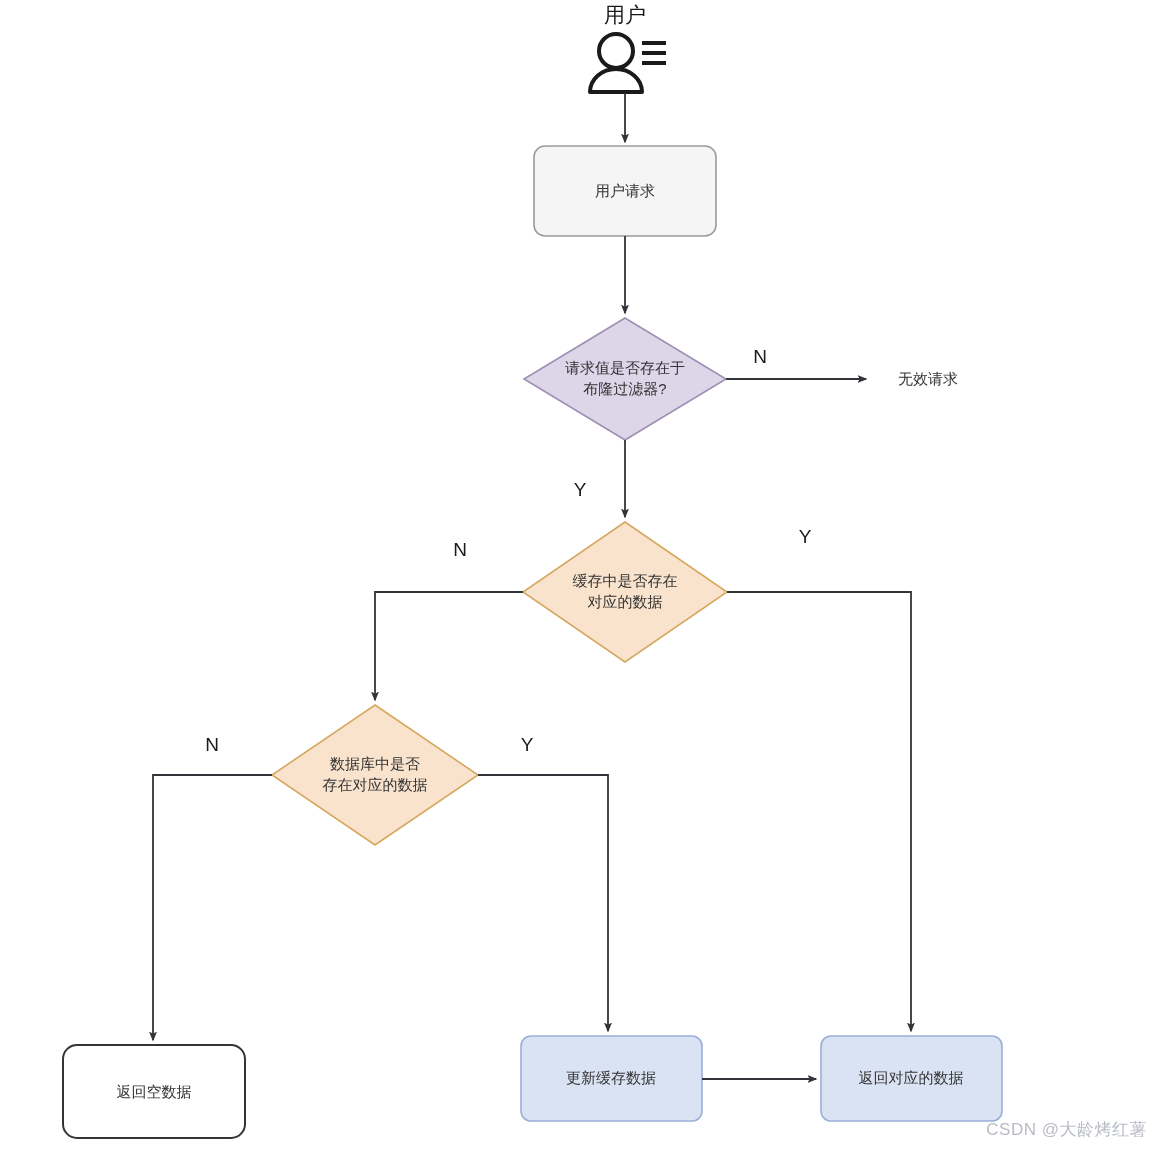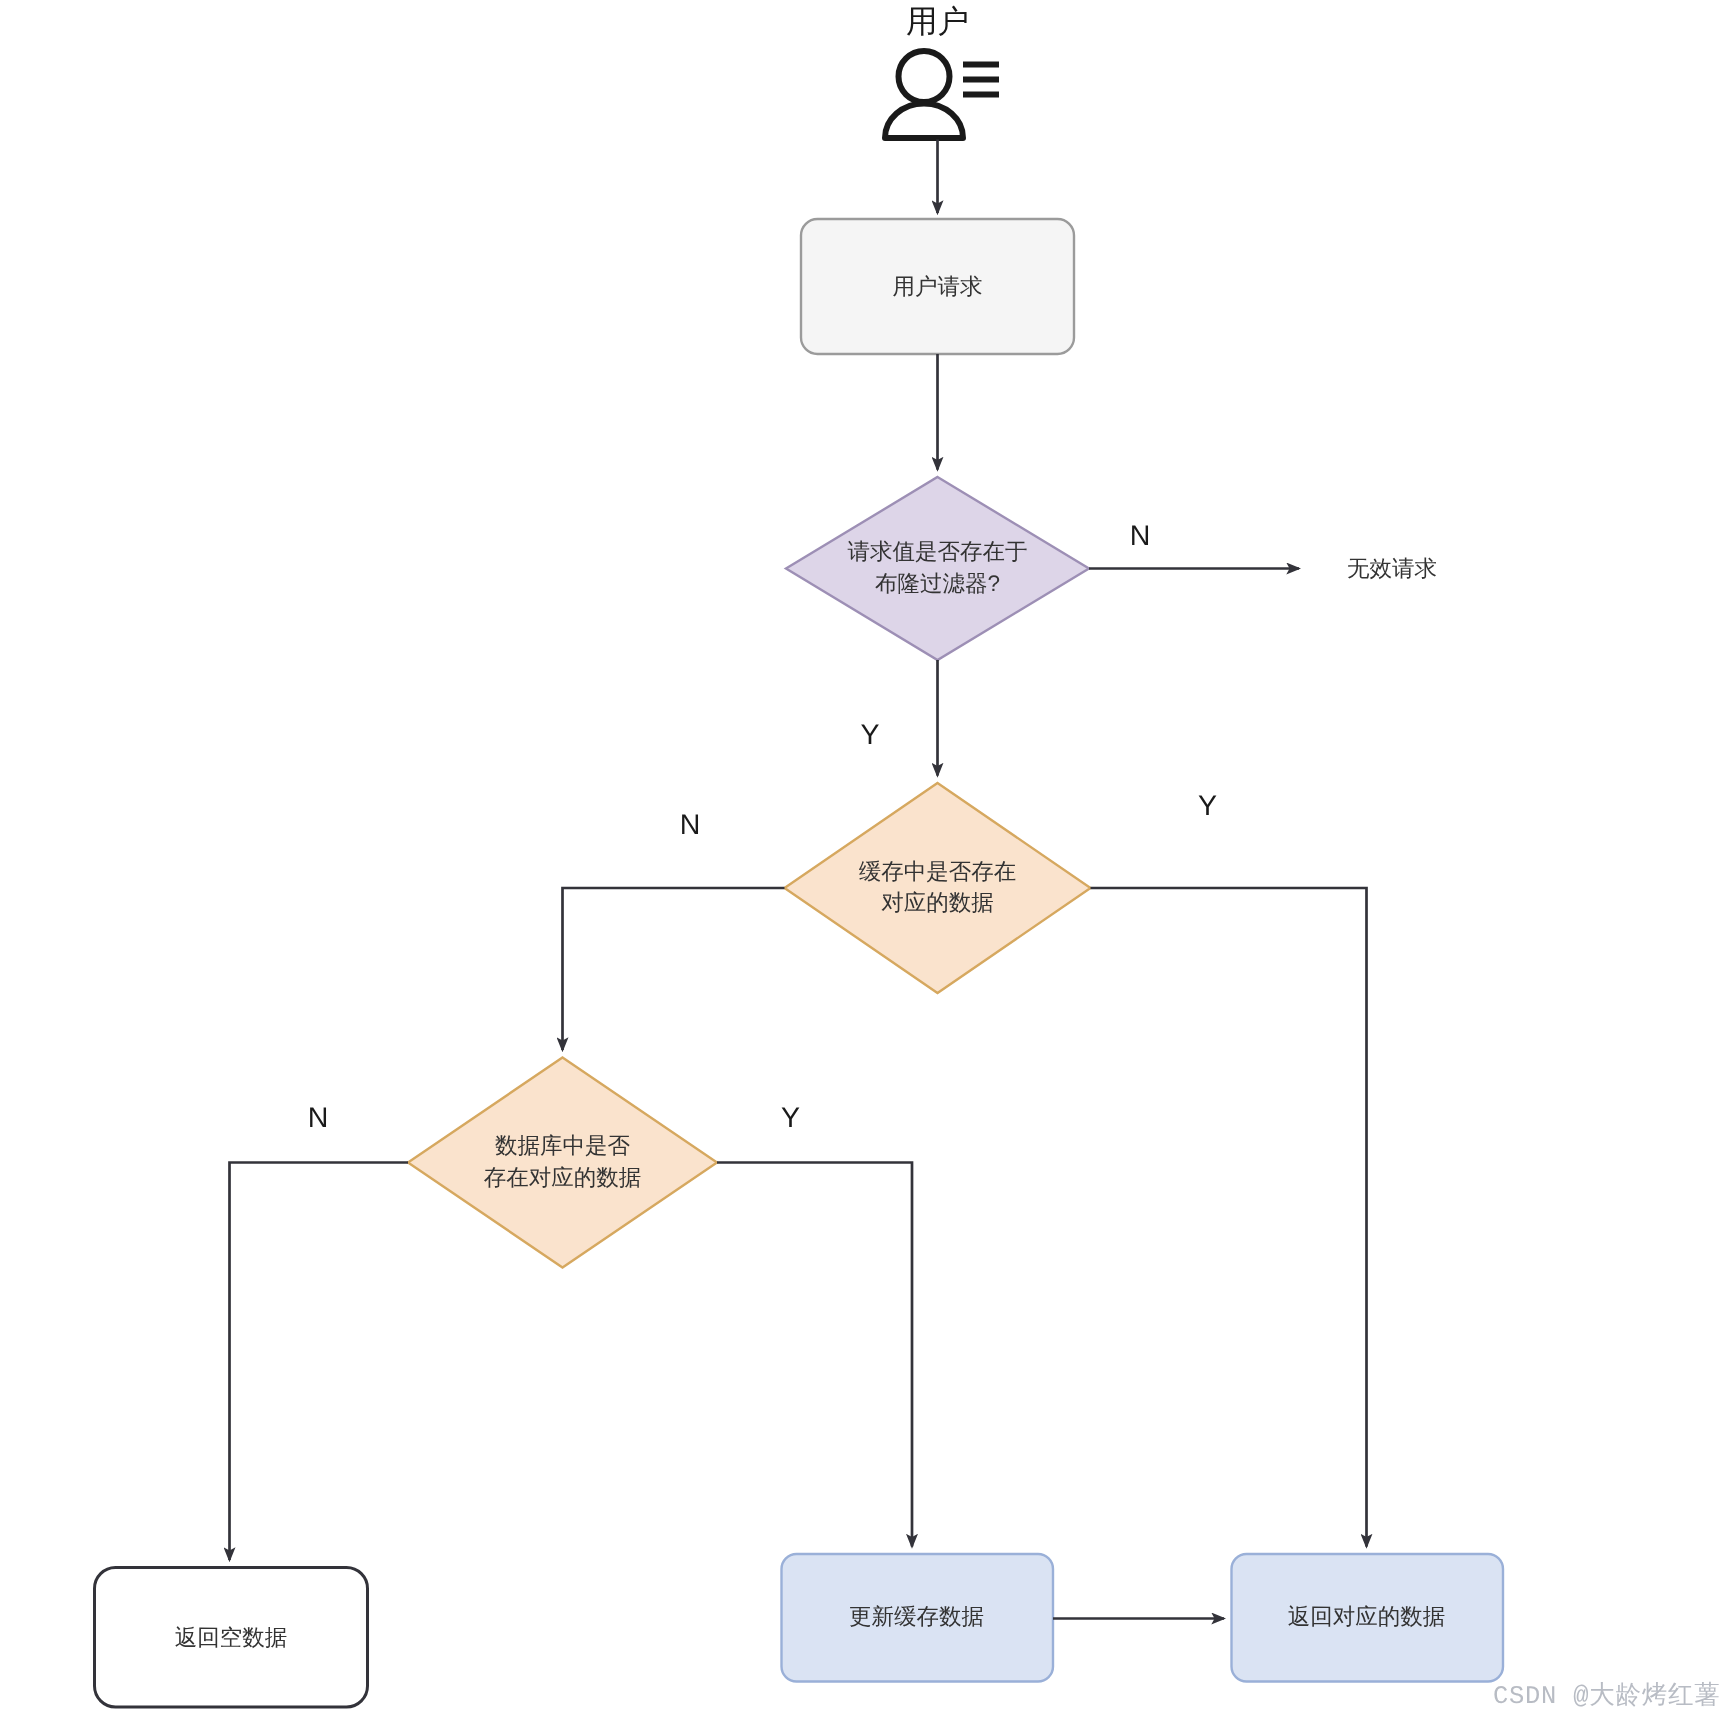--- a/index.html
+++ b/index.html
@@ -49,21 +49,21 @@
   }
   .connector {
     fill: none;
     stroke: #33333a;
     stroke-width: 1.8;
   }
   .watermark {
     position: absolute;
     right: 10px;
     bottom: 8px;
-    font-family: Liberation Mono, monospace;
+    font-family: Liberation Sans, sans-serif;
     font-size: 17px;
     color: #b8bcc4;
     letter-spacing: 0.5px;
     white-space: nowrap;
   }
 </style>
 </head>
 <body>
 
 <svg id="flow-canvas" viewBox="0 0 1157 1149" xmlns="http://www.w3.org/2000/svg">

